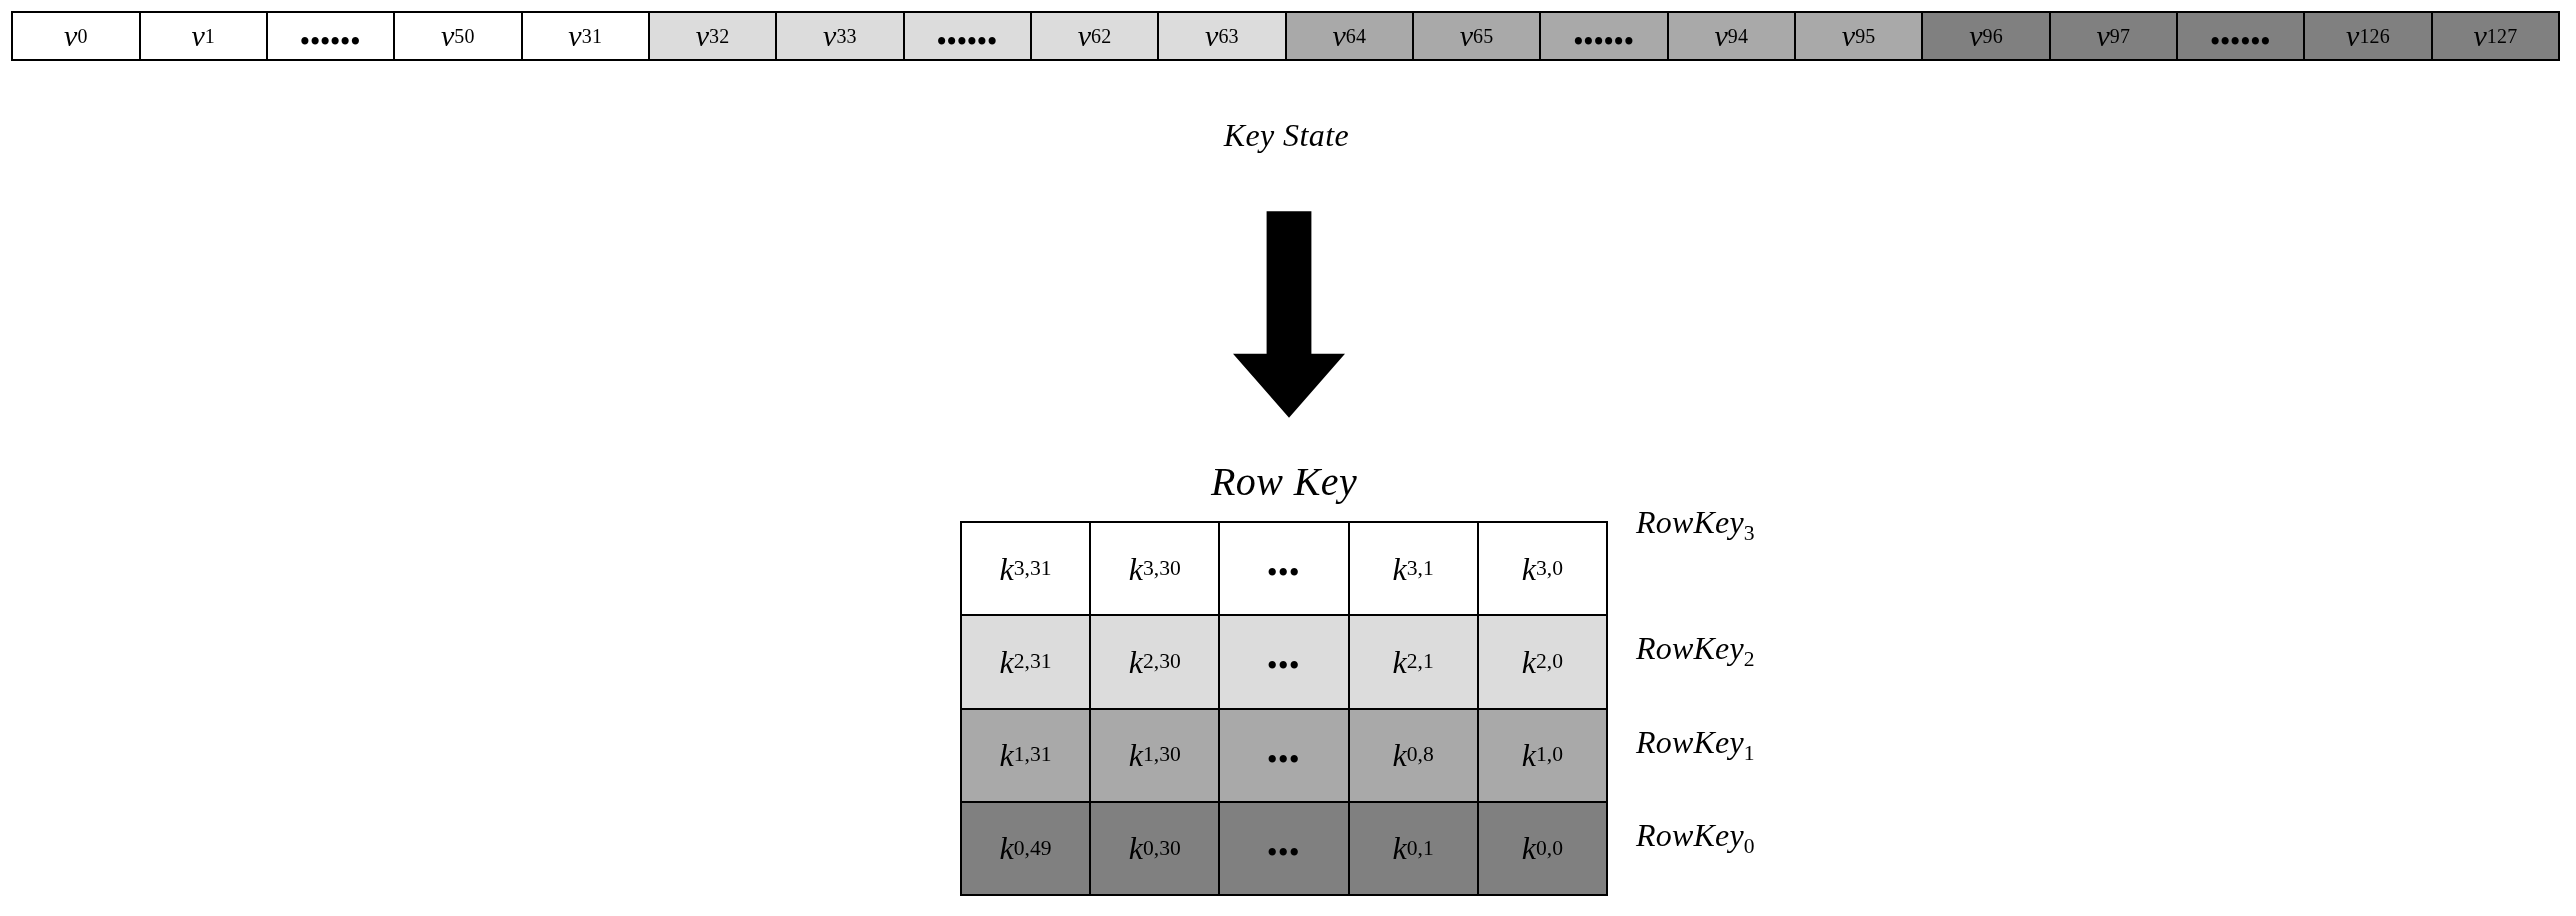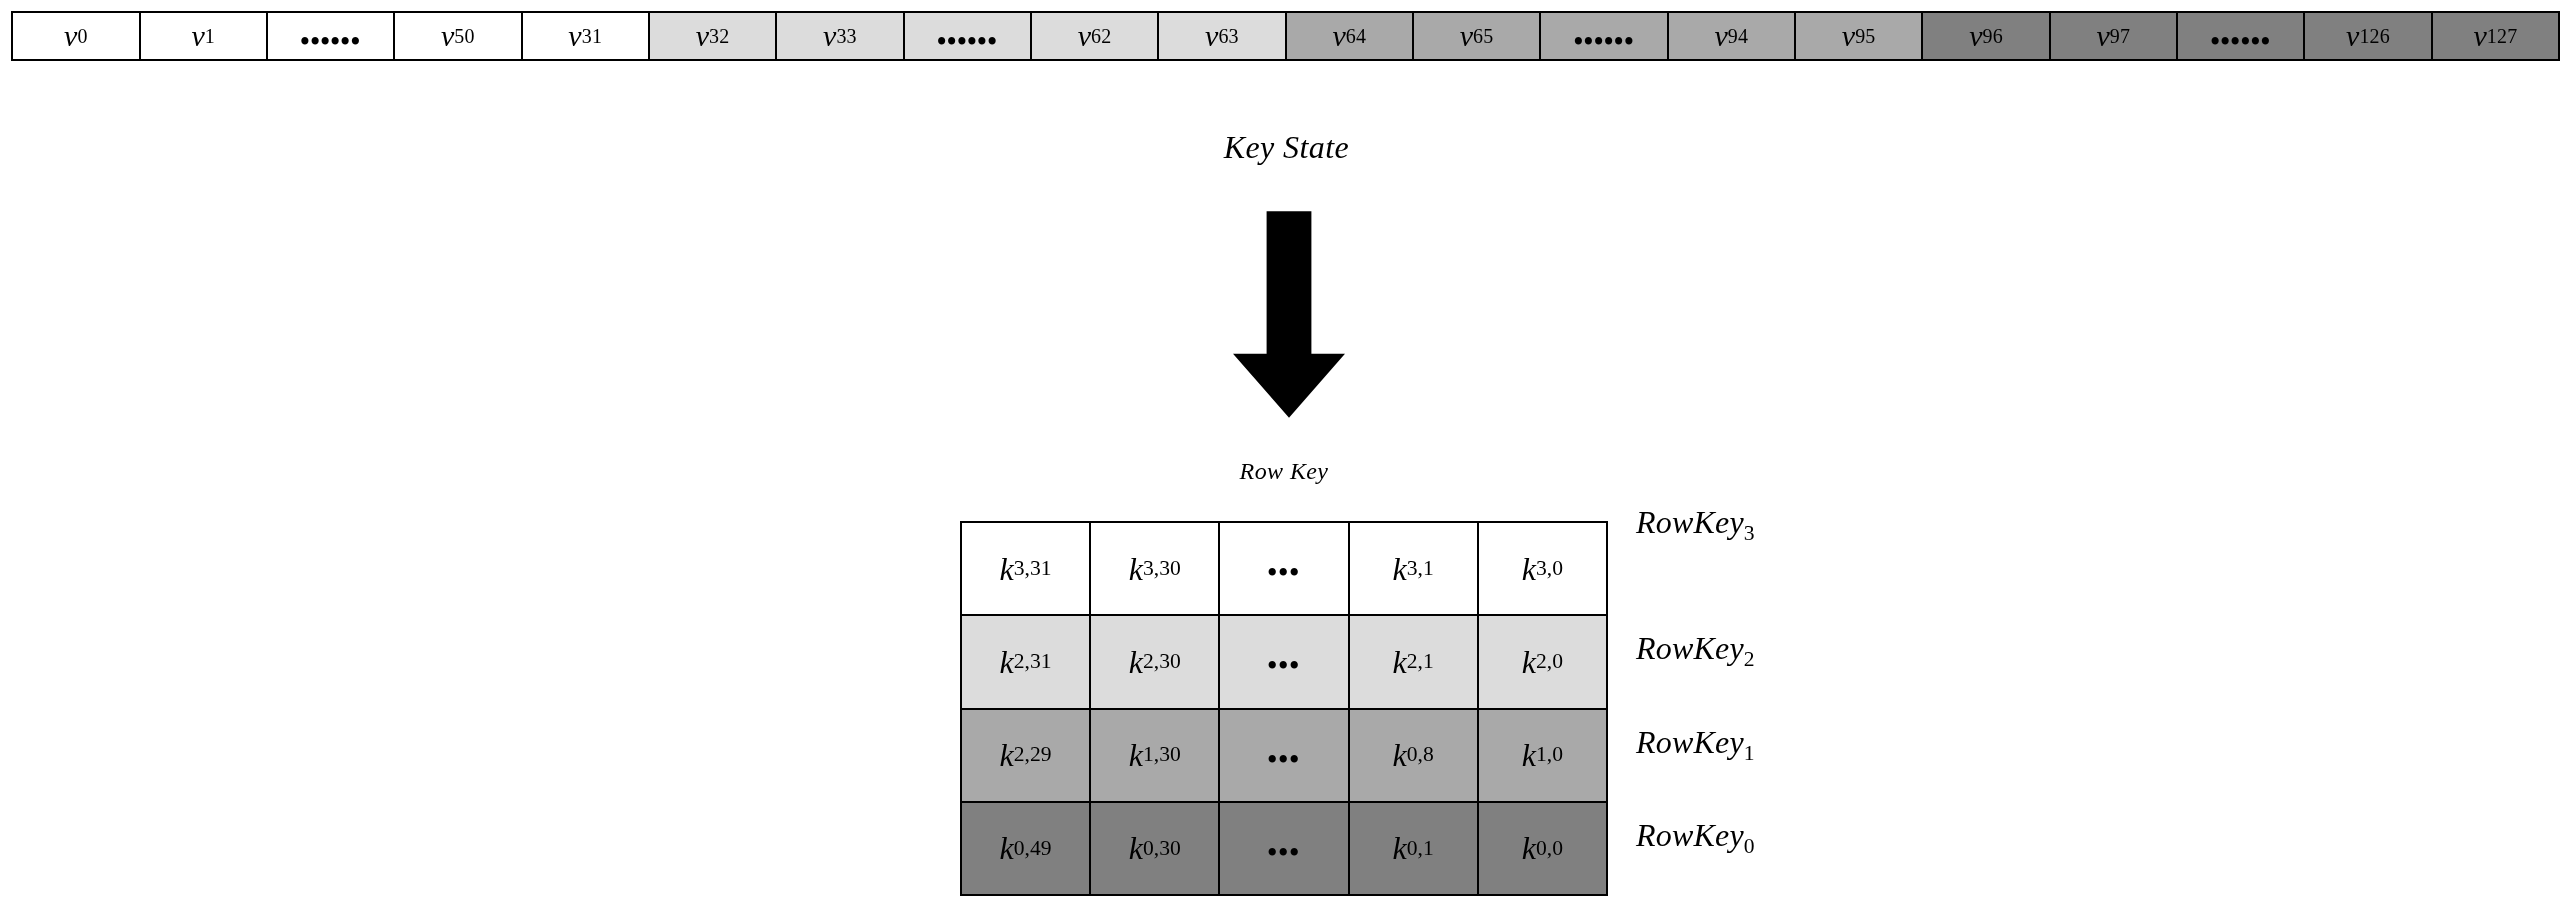--- a/index.html
+++ b/index.html
@@ -55,21 +55,21 @@
     font-weight: bold;
     font-size: 26.5px;
     letter-spacing: 0.8px;
     padding-top: 9.6px;
   }
 
   
   #keystate-caption {
     position: absolute;
     left: 0;
-    top: 129px;
+    top: 117px;
     width: 2576px;
     text-align: center;
     font-size: 32px;
     font-style: italic;
     letter-spacing: 0.4px;
   }
   #keystate-caption .cap-inner {
     position: relative;
     left: -1.6px;
   }
@@ -83,21 +83,21 @@
     height: 207px;
   }
 
   
   #rowkey-caption {
     position: absolute;
     left: 960px;
     top: 458px;
     width: 648px;
     text-align: center;
-    font-size: 24px;
+    font-size: 40px;
     font-style: italic;
     letter-spacing: 0.4px;
   }
 
   
   #rowkey-table {
     position: absolute;
     left: 960px;
     top: 521px;
     width: 648px;
@@ -280,21 +280,21 @@
         <span class="sub">2,1</span>
       </div>
       <div class="rk-cell" style="background: rgb(220, 220, 220);">
         <span class="var">k</span>
         <span class="sub">2,0</span>
       </div>
     </div>
     <div class="rk-row">
       <div class="rk-cell" style="background: rgb(169, 169, 169);">
         <span class="var">k</span>
-        <span class="sub">2,29</span>
+        <span class="sub">1,31</span>
       </div>
       <div class="rk-cell" style="background: rgb(169, 169, 169);">
         <span class="var">k</span>
         <span class="sub">1,30</span>
       </div>
       <div class="rk-cell ellipsis" style="background: rgb(169, 169, 169);">•••</div>
       <div class="rk-cell" style="background: rgb(169, 169, 169);">
         <span class="var">k</span>
         <span class="sub">0,8</span>
       </div>

